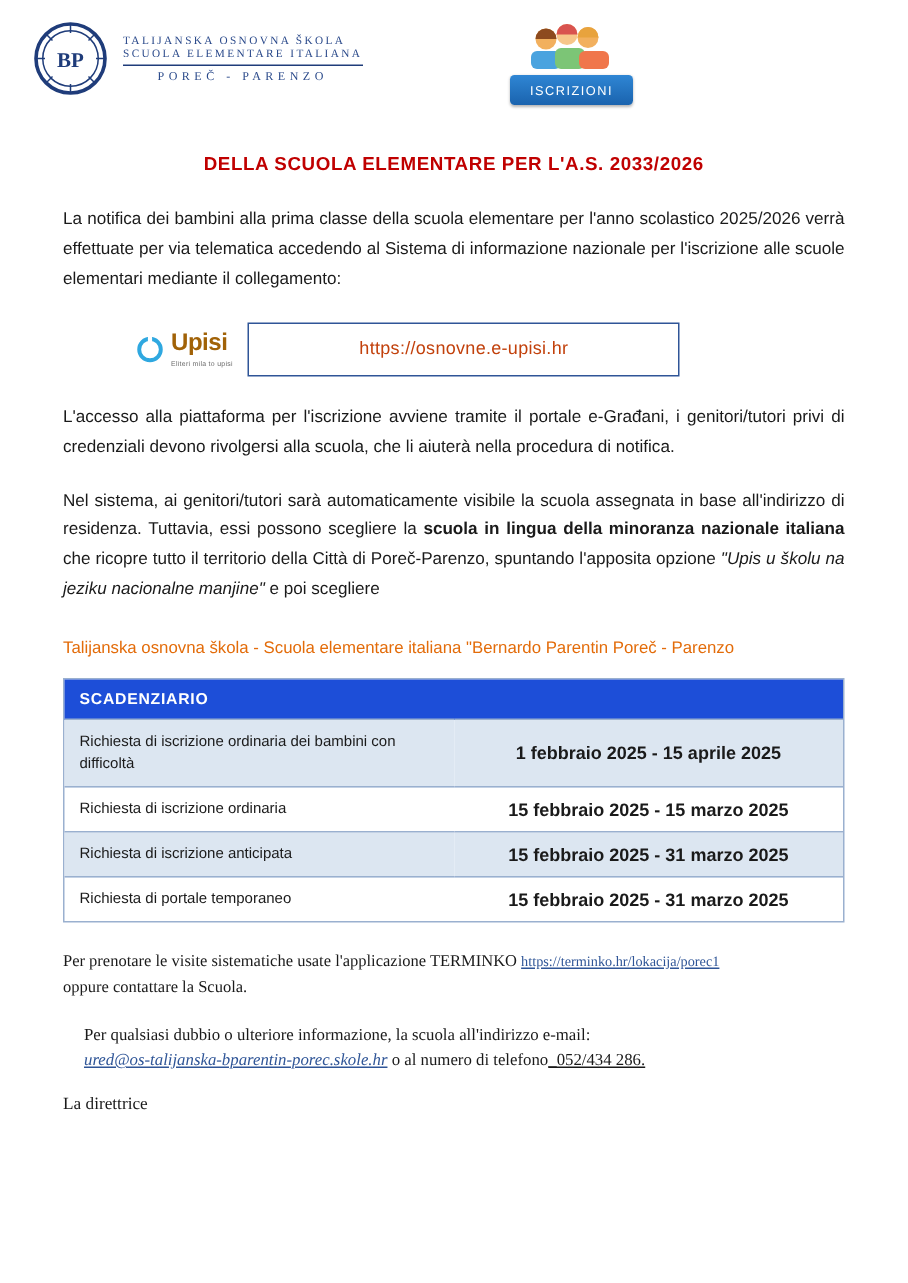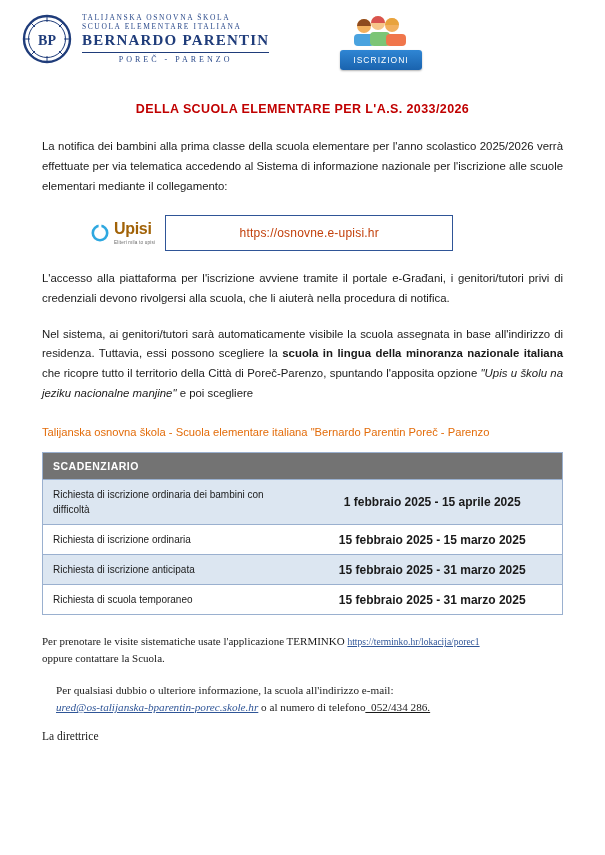--- a/index.html
+++ b/index.html
@@ -193,21 +193,21 @@
     margin: 14px 42px 0 42px;
     border: 1px solid #9ab0cf;
     box-sizing: border-box;
   }
   table.sched {
     border-collapse: collapse;
     width: 100%;
     table-layout: fixed;
   }
   table.sched th {
-    background: #737373;
+    background: #1d4ed8;
     color: #ffffff;
     text-align: left;
     font-size: 10.5px;
     font-weight: bold;
     letter-spacing: .5px;
     padding: 7px 10px;
   }
   table.sched td {
     border-top: 1px solid #9ab0cf;
     font-size: 10px;
@@ -281,21 +281,20 @@
             <line x1="41" y1="9" x2="37" y2="13"></line>
             <line x1="9" y1="41" x2="13" y2="37"></line>
             <line x1="41" y1="41" x2="37" y2="37"></line>
           </g>
           <text x="25" y="30.5" font-family="Liberation Serif, serif" font-size="14" font-weight="bold" fill="#1f3c7a" text-anchor="middle">BP</text>
         </svg>
       </div>
       <div class="school-lines">
         <span class="school-line-small">TALIJANSKA  OSNOVNA  ŠKOLA</span>
         <span class="school-line-small">SCUOLA  ELEMENTARE  ITALIANA</span>
-        <span class="school-line-big">BERNARDO  PARENTIN</span>
         <div class="school-rule"></div>
         <span class="school-line-foot">POREČ - PARENZO</span>
       </div>
     </div>
 
     <div class="iscrizioni-badge">
       <svg class="badge-kids" viewBox="0 0 62 32">
         <rect x="0" y="0" width="62" height="32" fill="#ffffff"></rect>
         <circle cx="14" cy="12" r="7" fill="#f2b05e"></circle>
         <path d="M7 12a7 7 0 0114 0z" fill="#8d4a1f"></path>
@@ -359,21 +358,21 @@
         </tr>
         <tr>
           <td class="label">Richiesta di iscrizione ordinaria</td>
           <td class="date">15 febbraio 2025 - 15 marzo 2025</td>
         </tr>
         <tr class="alt">
           <td class="label">Richiesta di iscrizione anticipata</td>
           <td class="date">15 febbraio 2025 - 31 marzo 2025</td>
         </tr>
         <tr>
-          <td class="label">Richiesta di scuola temporaneo</td>
+          <td class="label">Richiesta di portale temporaneo</td>
           <td class="date">15 febbraio 2025 - 31 marzo 2025</td>
         </tr>
       </tbody>
     </table>
   </div>
 
   <div class="footer">
     <p>
       <span>Per prenotare le visite sistematiche usate  l'applicazione TERMINKO  </span><a class="link" href="#">https://terminko.hr/lokacija/porec1</a><br>
       <span>oppure contattare la Scuola.</span>

